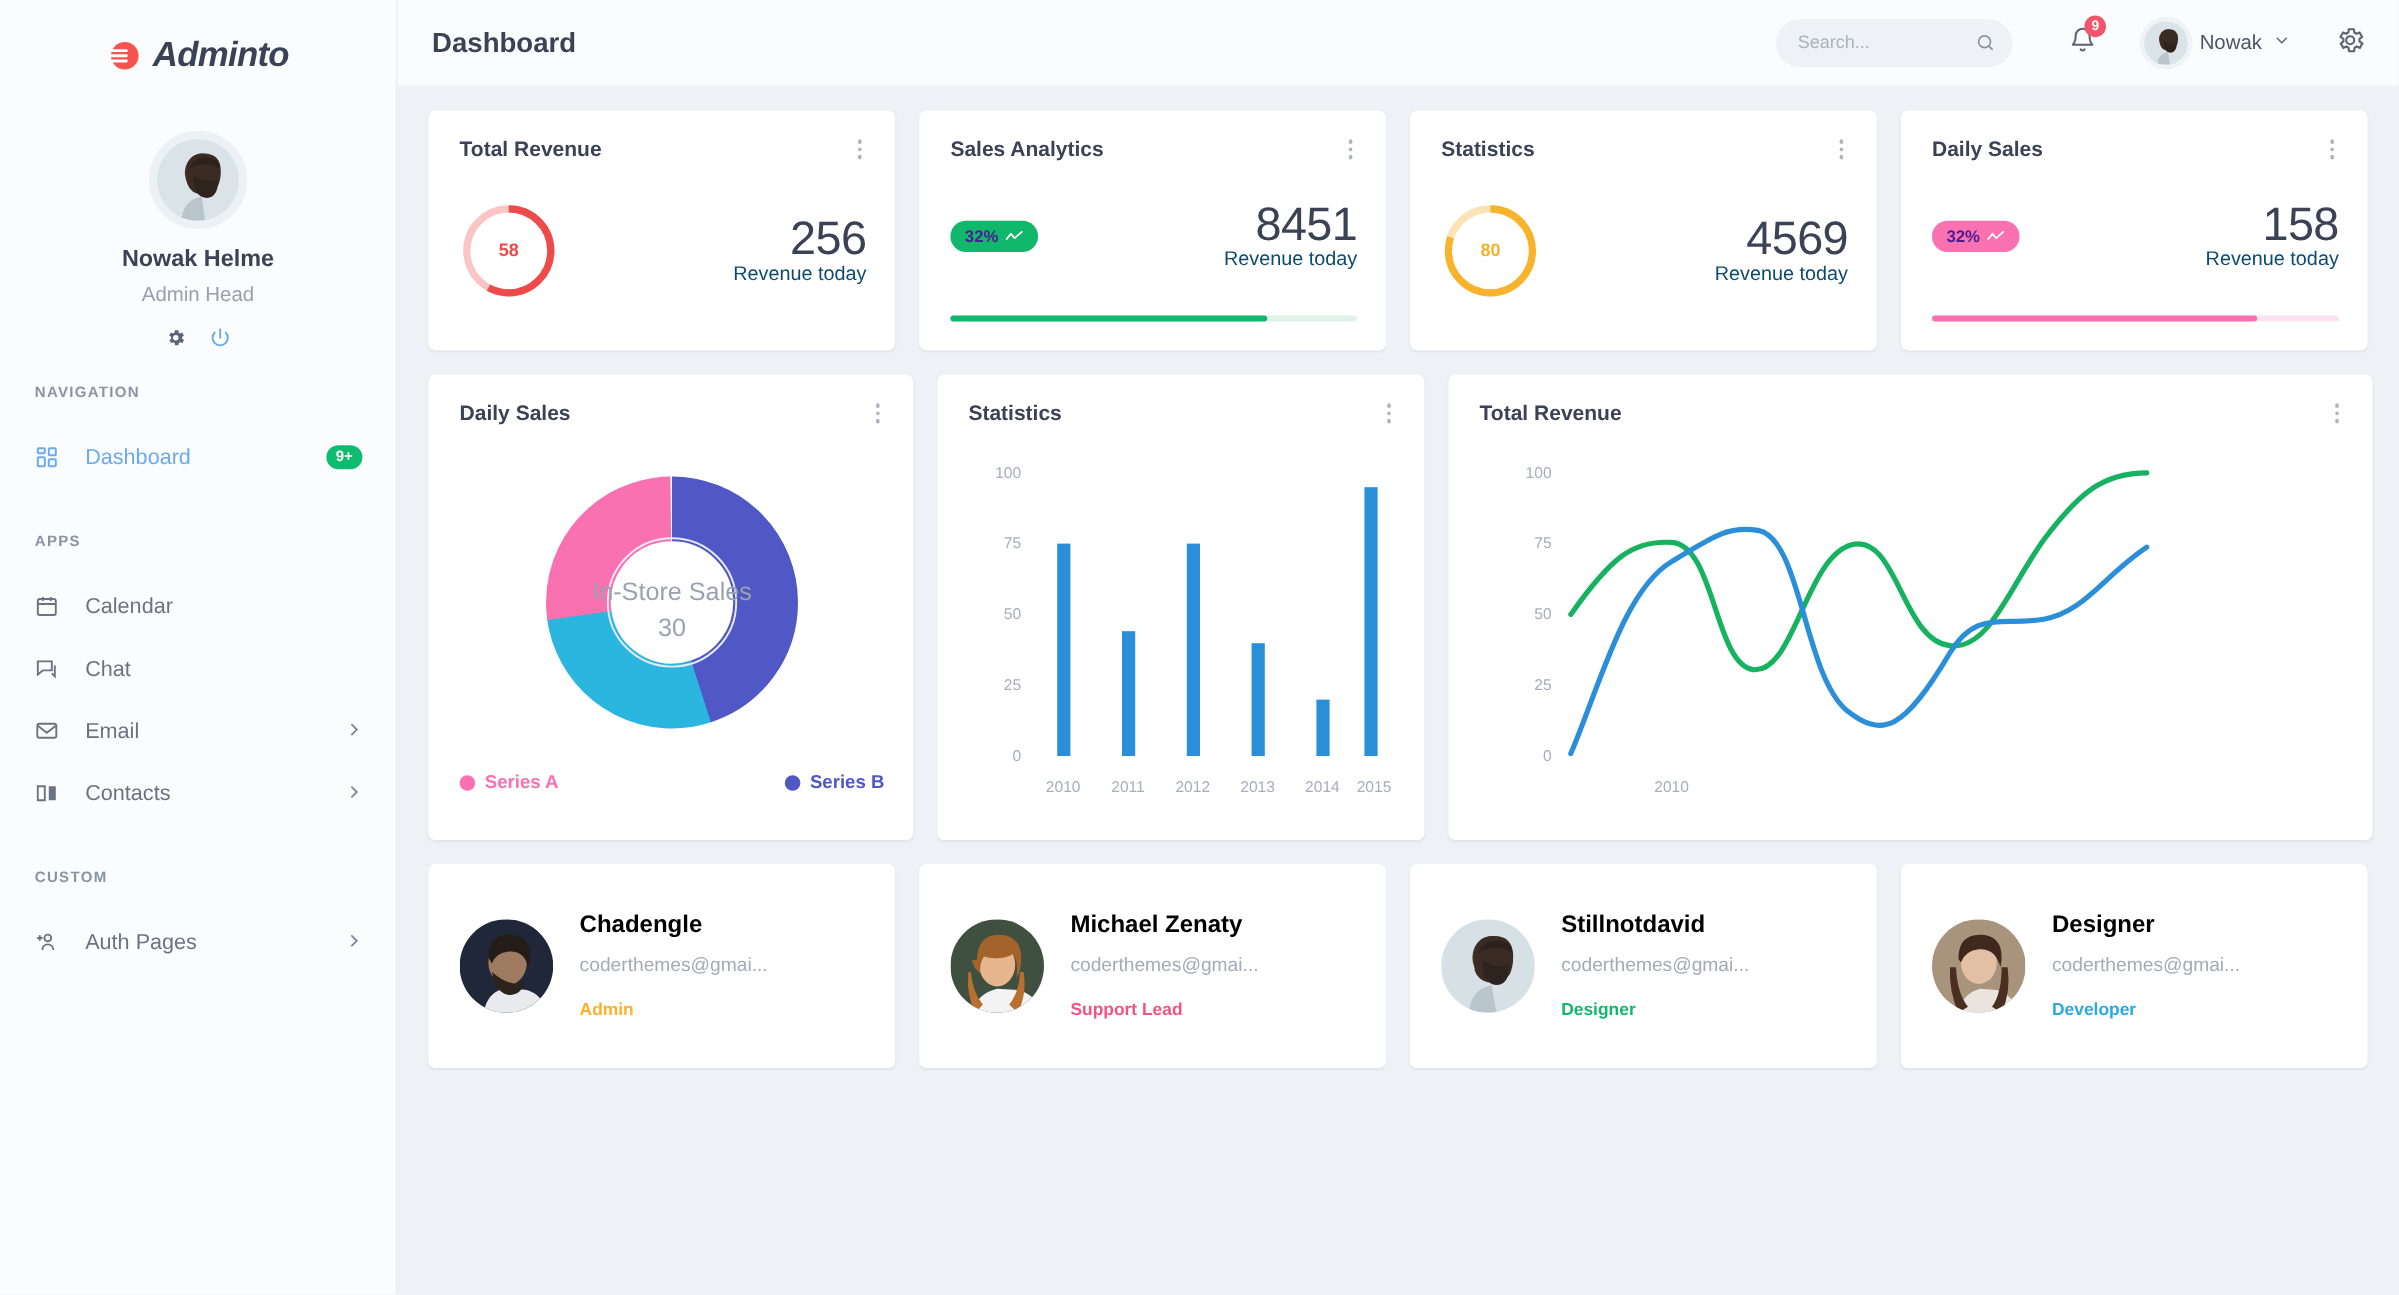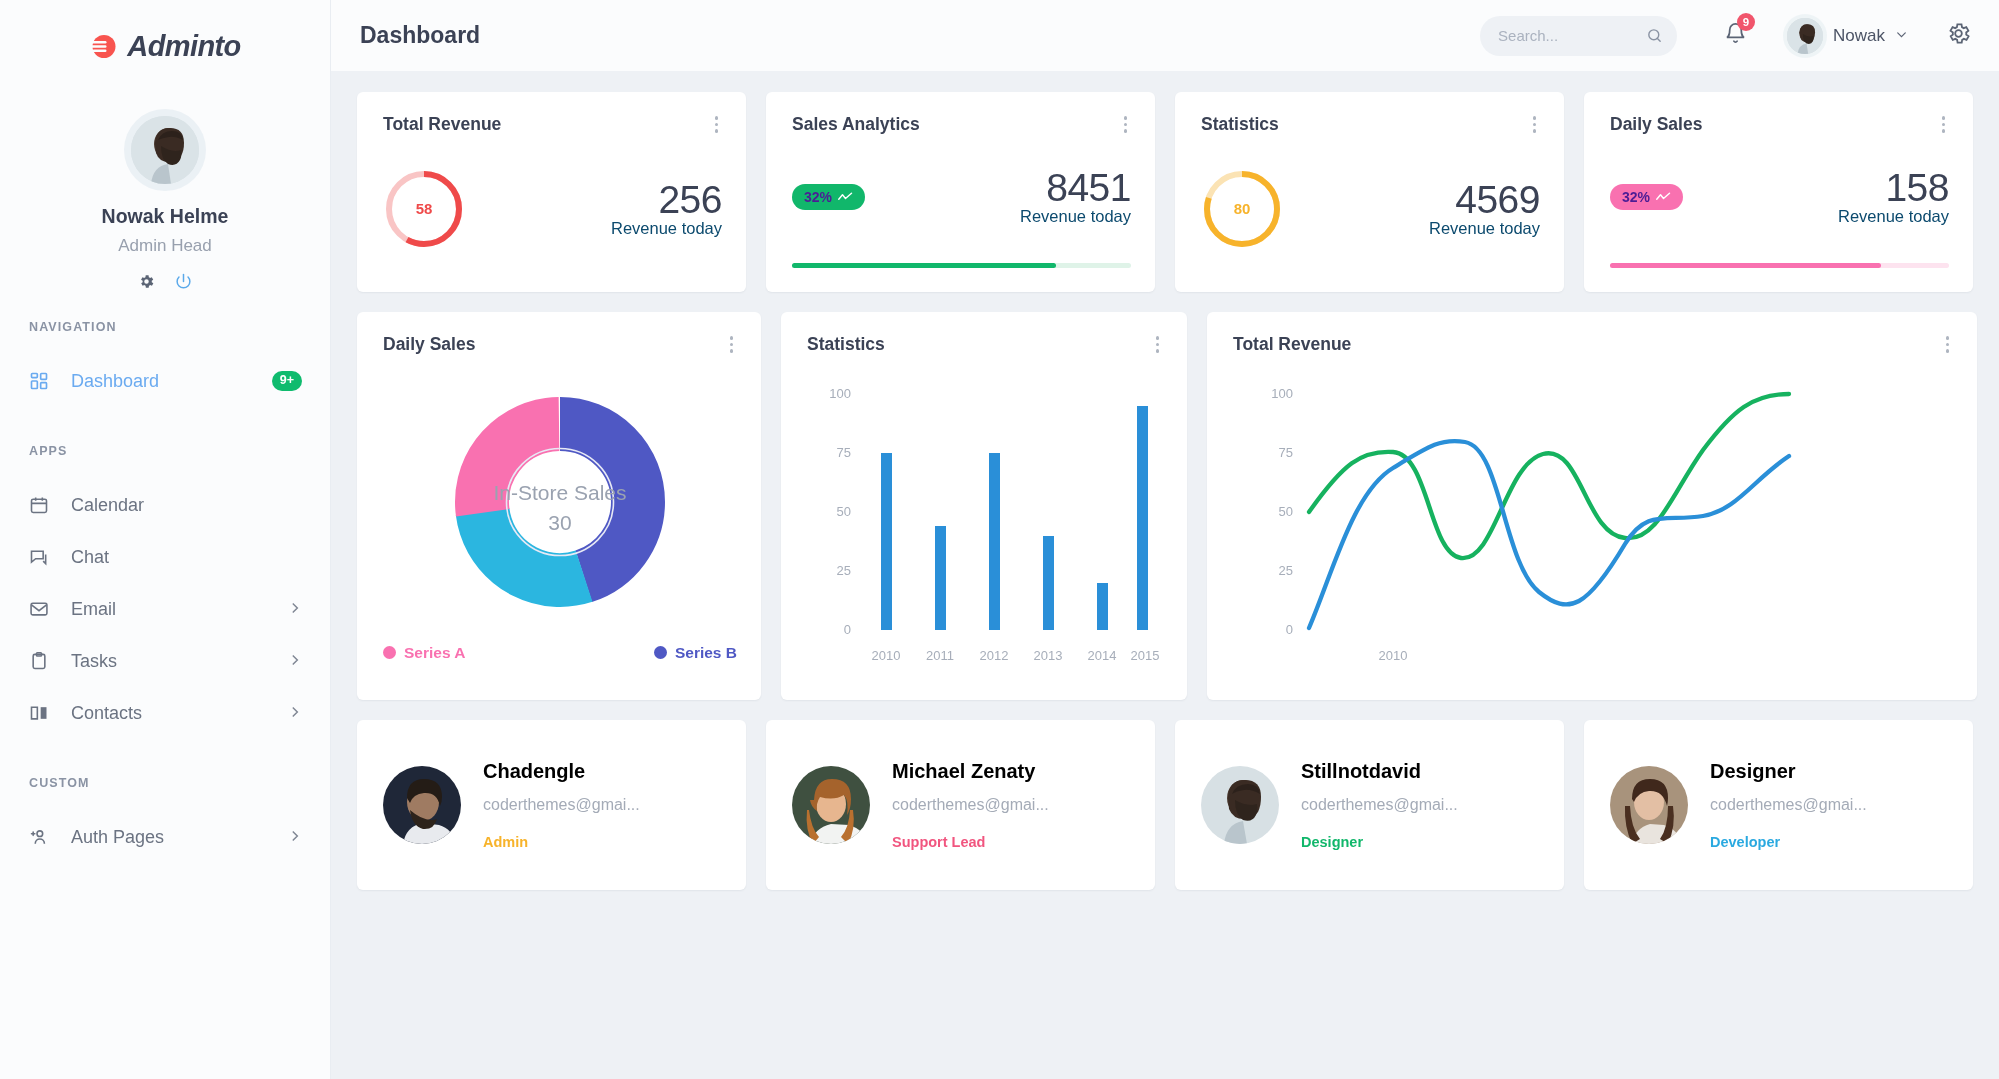--- a/index.html
+++ b/index.html
@@ -246,34 +246,20 @@
           </svg>
         </span>
         <span class="lbl">Email</span>
         <span class="chev">
           <svg width="14" height="14" viewBox="0 0 24 24" fill="none" stroke="#6b7382" stroke-width="2.6" stroke-linecap="round">
               <path d="M9 5l7 7-7 7"></path>
             </svg>
         </span>
       </div>
 
-      <div class="nav-item">
-        <span class="ico">
-          <svg width="20" height="20" viewBox="0 0 24 24" fill="none" stroke="#6b7382" stroke-width="1.9">
-            <rect x="5" y="4" width="14" height="17" rx="2"></rect>
-              <rect x="9" y="2" width="6" height="4" rx="1"></rect>
-          </svg>
-        </span>
-        <span class="lbl">Tasks</span>
-        <span class="chev">
-          <svg width="14" height="14" viewBox="0 0 24 24" fill="none" stroke="#6b7382" stroke-width="2.6" stroke-linecap="round">
-              <path d="M9 5l7 7-7 7"></path>
-            </svg>
-        </span>
-      </div>
 
 
       <div class="nav-item">
         <span class="ico">
           <svg width="20" height="20" viewBox="0 0 24 24" fill="none" stroke="#6b7382" stroke-width="1.9">
             <path d="M3 5h7v14H3z"></path>
               <path d="M14 5h7v14h-7z" fill="#6b7382" stroke="none"></path>
           </svg>
         </span>
         <span class="lbl">Contacts</span>

